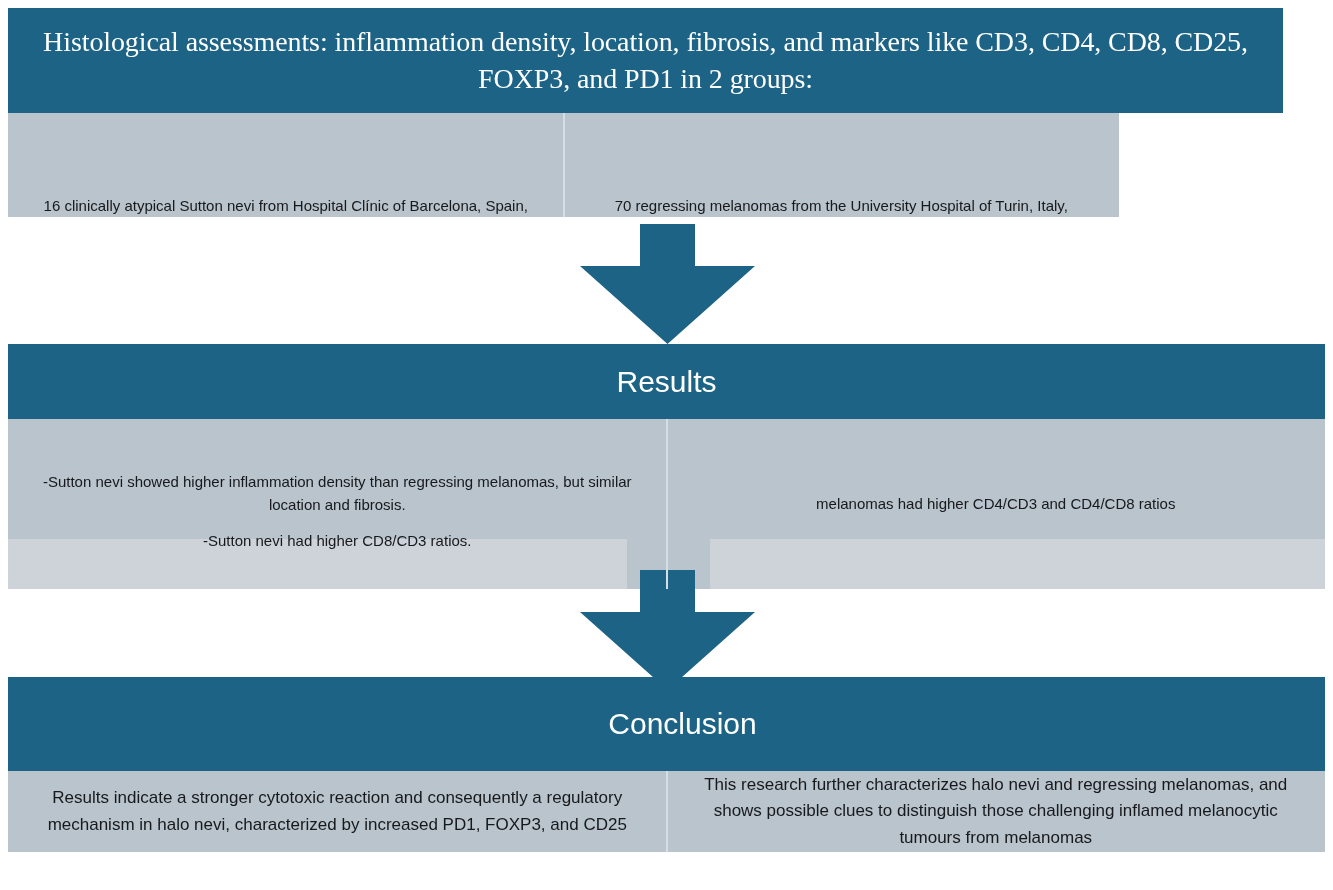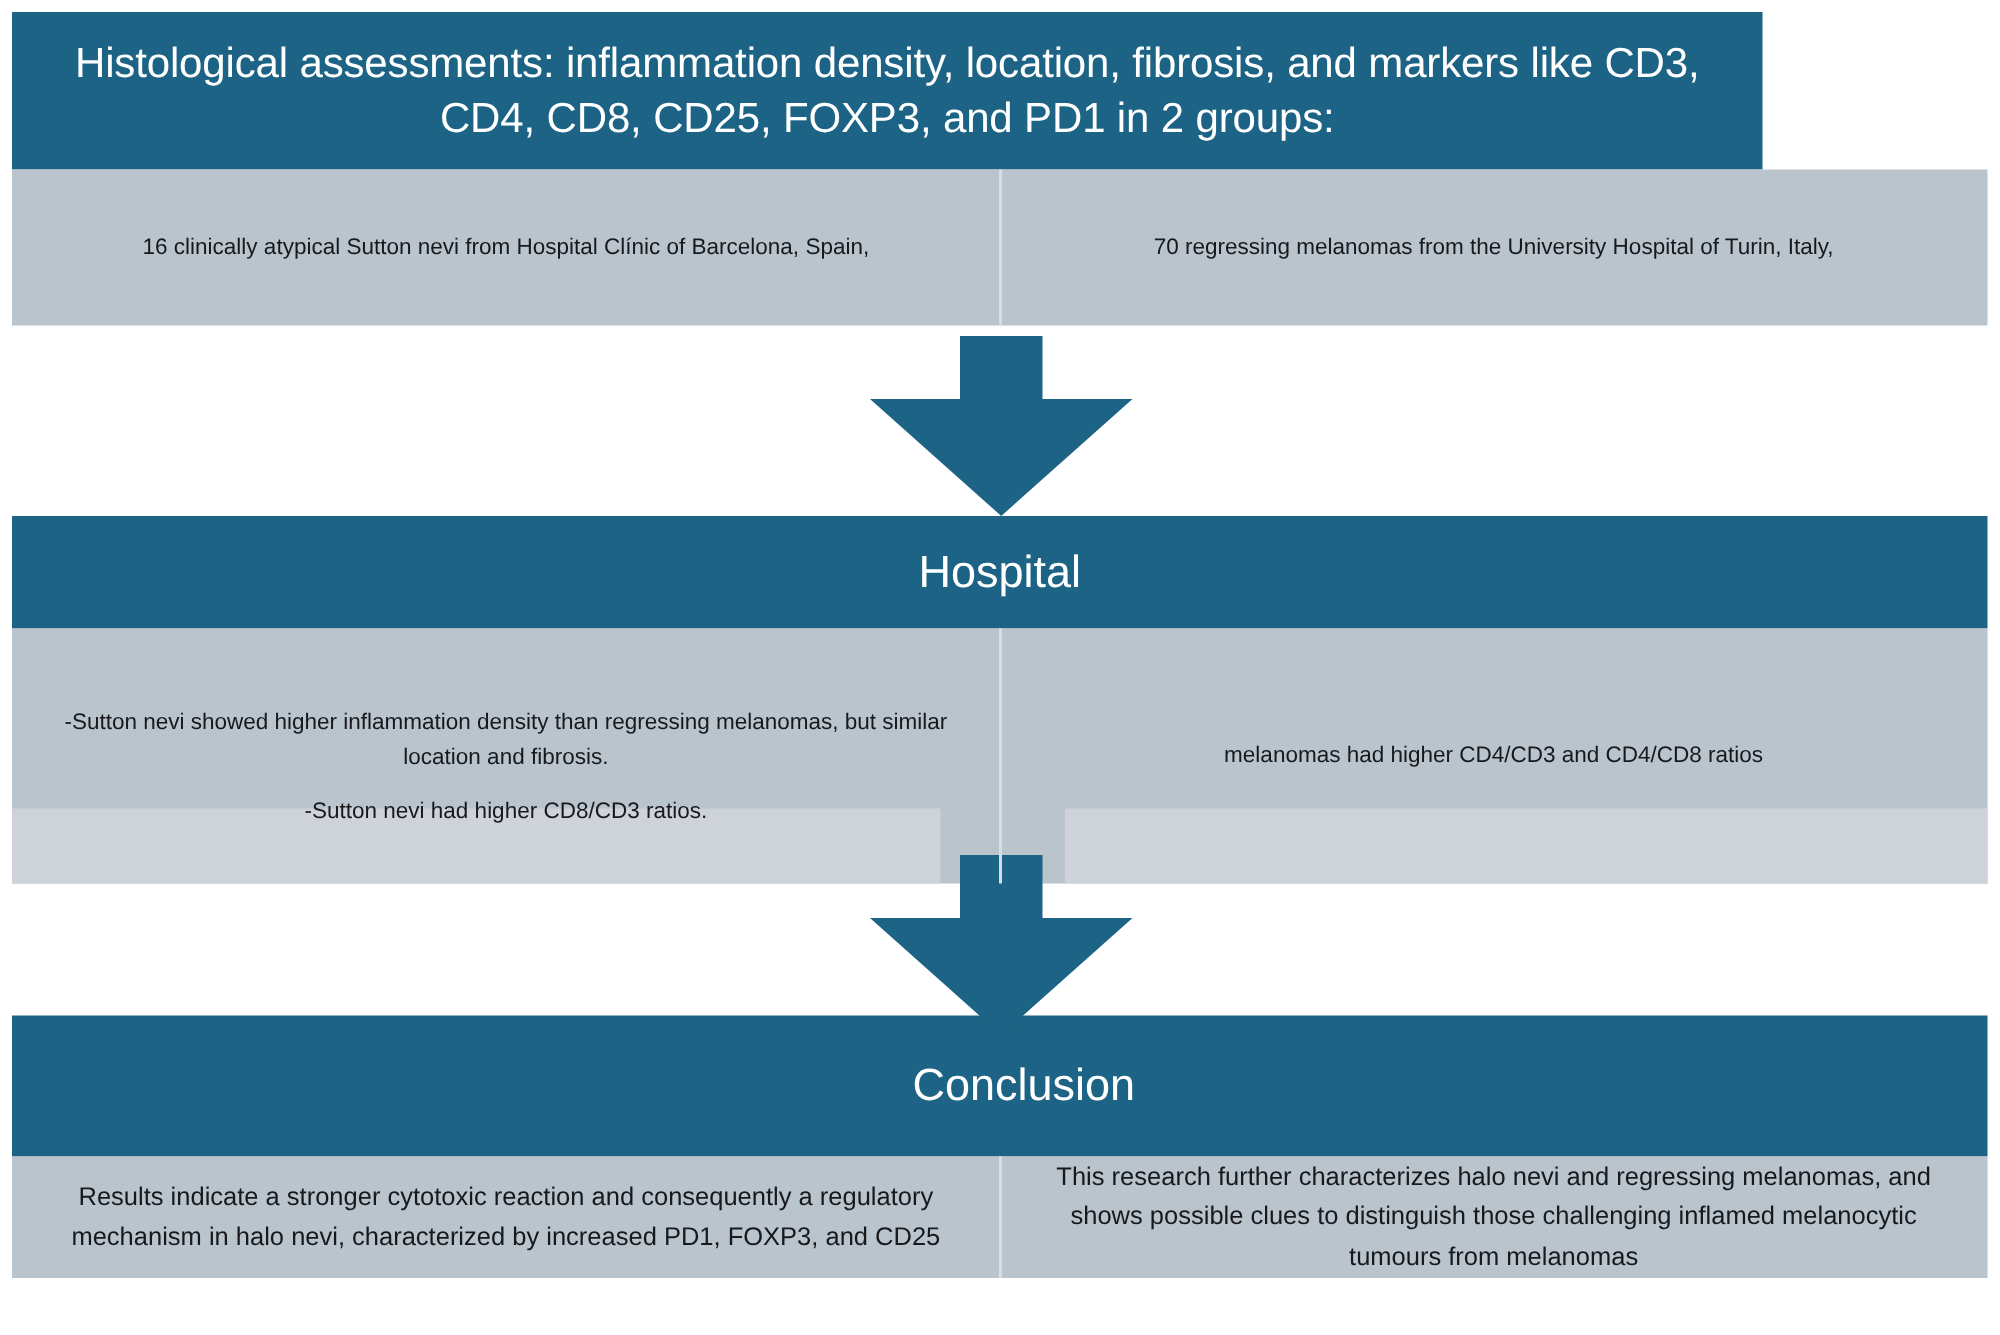--- a/index.html
+++ b/index.html
@@ -110,42 +110,42 @@
   }
   .arrow-wrap svg { display: block; }
 
   .results-text-layer { position: relative; z-index: 2; }
 </style>
 </head>
 <body>
 
 <div class="canvas">
 
-  <div class="band header-band" style="left:8px; top:8px; width:1167px; height:105px;">
+  <div class="band header-band" style="left:8px; top:8px; width:1275px; height:105px;font-family:Liberation Serif, serif;">
     <div class="header-title-lg">Histological assessments: inflammation density, location, fibrosis, and markers like CD3, CD4, CD8, CD25, FOXP3, and PD1 in 2 groups:</div>
   </div>
 
-  <div class="band body-band" style="left:8px; top:113px; width:1317px; height:104px;">
+  <div class="band body-band" style="left:8px; top:113px; width:1111px; height:104px;align-items:flex-end;">
     <div class="cell-divider"></div>
     <div class="body-cell">
       <div class="cell-text">16 clinically atypical Sutton nevi from Hospital Clínic of Barcelona, Spain,</div>
     </div>
     <div class="body-cell">
       <div class="cell-text">70 regressing melanomas from the University Hospital of Turin, Italy,</div>
     </div>
   </div>
 
   <div class="arrow-wrap" style="left:580px; top:224px; width:175px; height:120px;">
     <svg width="175" height="120" viewBox="0 0 175 120" aria-hidden="true">
       <polygon points="60,0 115,0 115,42 175,42 87.5,120 0,42 60,42" fill="#1c6385"></polygon>
     </svg>
   </div>
 
   <div class="band header-band" style="left:8px; top:344px; width:1317px; height:75px;">
-    <div class="header-title-md">Hospital</div>
+    <div class="header-title-md">Results</div>
   </div>
 
   <div class="band" style="left:8px; top:419px; width:1317px; height:170px; background:#b9c4cc;">
 
     <div class="light-strip" style="left:0px; top:120px; width:619px; height:50px;"></div>
     <div class="light-strip" style="left:702px; top:120px; width:615px; height:50px;"></div>
 
     <div class="cell-divider"></div>
 
     <div class="results-text-layer" style="display:flex; height:100%;">

